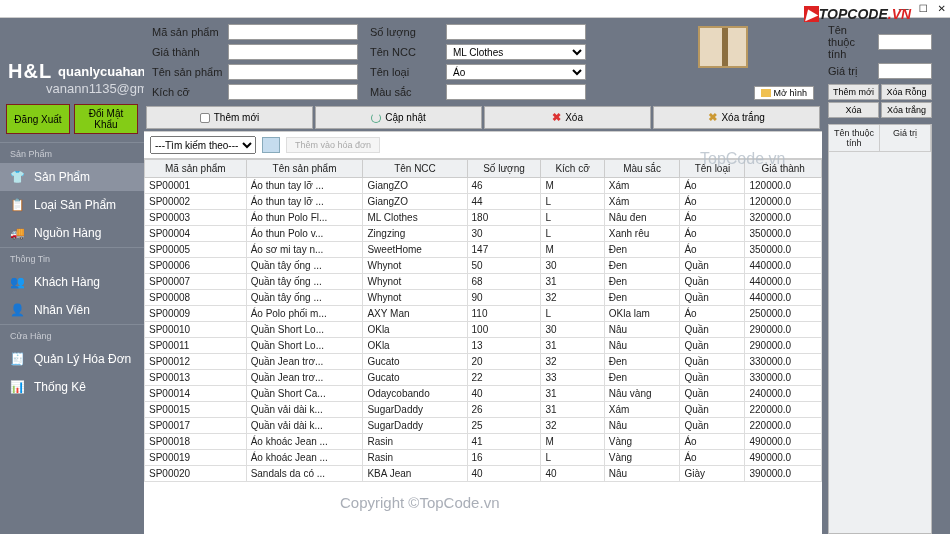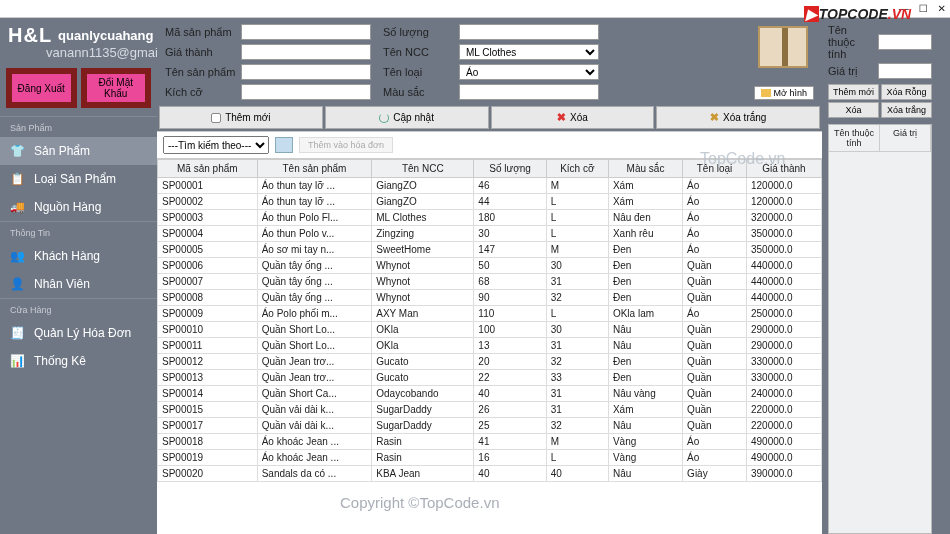--- a/index.html
+++ b/index.html
@@ -3,28 +3,28 @@
 <meta charset="utf-8">
 <style>
 * { box-sizing: border-box; margin: 0; padding: 0; font-family: Arial, sans-serif; }
 body { width: 950px; height: 534px; background: #6f7785; overflow: hidden; font-size: 11px; color: #222; }
 
 .titlebar { height: 18px; background: #fff; display: flex; justify-content: flex-end; align-items: center; padding: 0 4px; gap: 10px; border-bottom: 1px solid #ccc; }
 .titlebar span { cursor: default; font-size: 10px; }
 
 .app { display: flex; height: 516px; }
 
-.sidebar { width: 157px; background: #6f7785; color: #fff; display: flex; flex-direction: column; }
+.sidebar { width: 144px; background: #6f7785; color: #fff; display: flex; flex-direction: column; margin-top: 36px; }
 .logo-block { padding: 6px 8px 4px 8px; }
 .logo-row { display: flex; align-items: center; gap: 6px; }
 .logo { font-size: 20px; font-weight: bold; letter-spacing: 1px; }
 .app-name { font-size: 13px; font-weight: bold; }
 .email { font-size: 13px; color: #d7dae0; margin-left: 38px; margin-top: -2px; }
 .top-btns { display: flex; gap: 4px; padding: 4px 6px 8px 6px; }
-.top-btns button { flex: 1; background: #ec4899; border: 6px solid #7f1d1d; font-size: 10px; padding: 3px 2px; cursor: pointer; }
+.top-btns button { flex: 1; background: #84cc16; border: 1px solid #7f1d1d; font-size: 10px; padding: 3px 2px; cursor: pointer; }
 
 .sec-header { font-size: 9px; color: #c9ccd3; padding: 6px 10px 4px 10px; border-top: 1px solid #828a97; }
 .nav-item { display: flex; align-items: center; gap: 8px; padding: 7px 10px; font-size: 12px; cursor: pointer; }
 .nav-item.active { background: #8b92a0; }
 .nav-icon { width: 16px; height: 14px; display: inline-block; }
 
 .main { flex: 1; display: flex; flex-direction: column; }
 .form-area { background: #6f7785; padding: 6px 8px 6px 8px; display: flex; gap: 10px; }
 .form-cols { display: flex; gap: 12px; flex: 1; }
 .form-col { display: flex; flex-direction: column; gap: 4px; }
@@ -158,21 +158,21 @@
           <div class="form-row">
               <label>Tên loại</label>
               <select><option>Áo</option></select>
             </div>
           <div class="form-row">
               <label>Màu sắc</label>
               <input style="">
             </div>
         </div>
       </div>
-      <div style="display:flex;flex-direction:column;align-items:flex-end;">
+      <div style="display:flex;flex-direction:row;align-items:flex-start;">
         <div class="box-icon"></div>
         <button class="open-btn">
             <span class="folder"></span>
             <span>Mở hình</span>
           </button>
       </div>
     </div>
 
     <div class="action-bar">
       <button>

